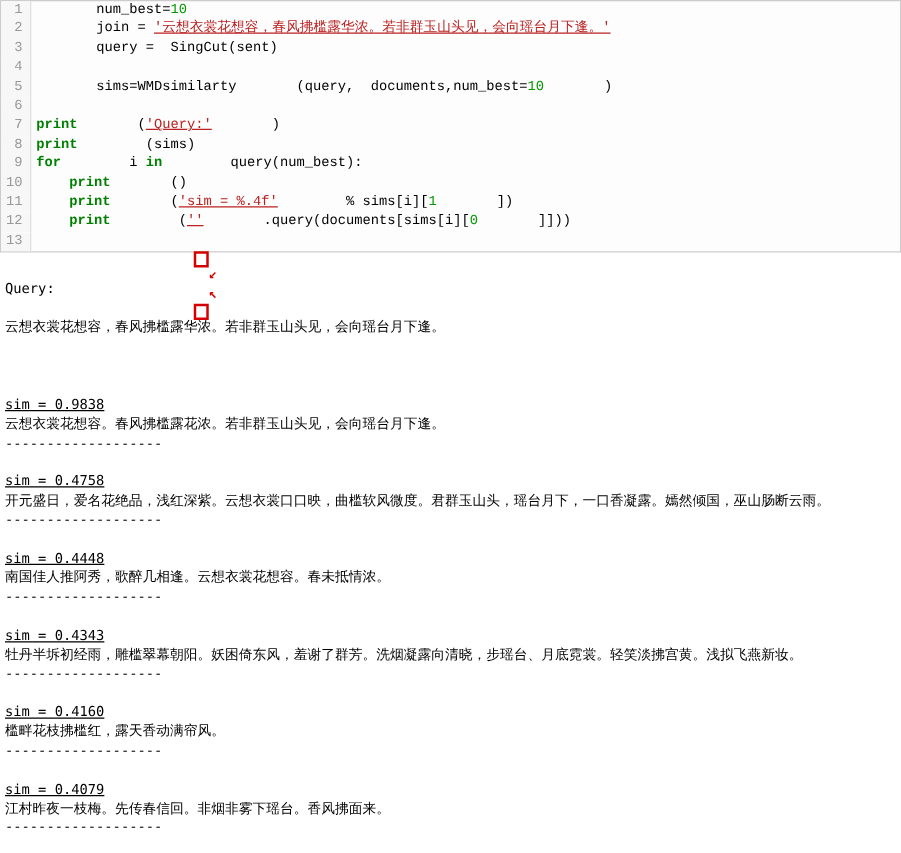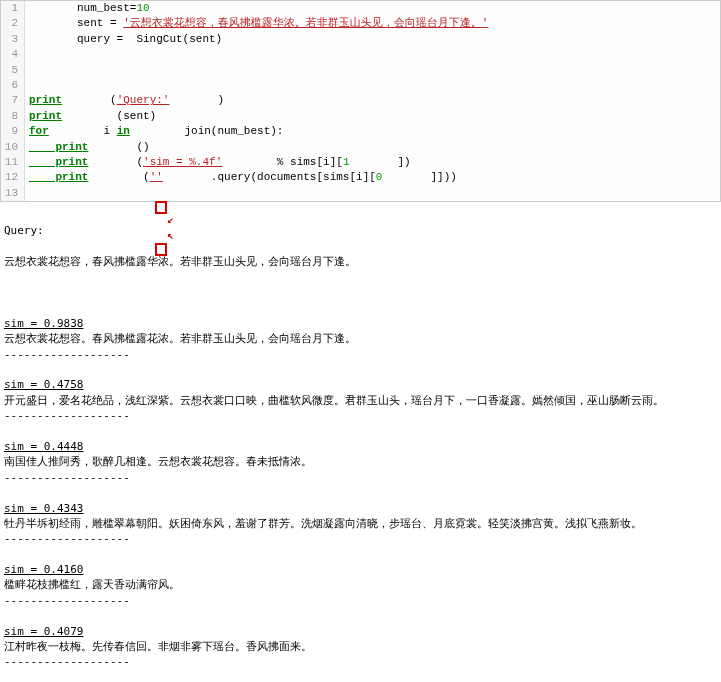--- a/index.html
+++ b/index.html
@@ -30,21 +30,21 @@
     flex-shrink: 0;
     user-select: none;
   }
   .code-text {
     padding-left: 4px;
     white-space: pre;
     font-family: Consolas, "Courier New", monospace;
   }
   .tok-num { color: #009900; }
   .tok-str { color: #BA2121; text-decoration: underline; }
-  .tok-kw  { color: #008000; font-weight: bold; text-decoration: underline; }
+  .tok-kw  { color: #008000; font-weight: bold; }
   .tok-id  { color: #000; margin-left: 48px; }
   .tok-fn  { color: #000; }
   .output-pane {
     font-family: "SimSun", "NSimSun", monospace;
     font-size: 11px;
     padding: 2px 4px;
     white-space: pre-wrap;
     color: #000;
   }
   .query-label { color: #000; }
@@ -69,48 +69,49 @@
 </head>
 <body>
 
 <div class="code-pane">
   <div class="code-line">
     <div class="gutter">1</div>
     <div class="code-text"><span class="tok-id">num_best=</span><span class="tok-num">10</span></div>
   </div>
   <div class="code-line">
     <div class="gutter">2</div>
-    <div class="code-text"><span class="tok-id">sent = </span><span class="tok-str">'云想衣裳花想容，春风拂槛露华浓。若非群玉山头见，会向瑶台月下逢。'</span></div>
+    <div class="code-text"><span class="tok-id">join = </span><span class="tok-str">'云想衣裳花想容，春风拂槛露华浓。若非群玉山头见，会向瑶台月下逢。'</span></div>
   </div>
   <div class="code-line">
     <div class="gutter">3</div>
     <div class="code-text"><span class="tok-id">query =  SingCut(sent)</span></div>
   </div>
   <div class="code-line">
     <div class="gutter">4</div>
     <div class="code-text"></div>
   </div>
   <div class="code-line">
     <div class="gutter">5</div>
+    <div class="code-text"><span class="tok-id">sims=</span><span class="tok-fn">WMDsimilarty</span><span class="tok-id">(query,  documents,num_best=</span><span class="tok-num">10</span><span class="tok-id">)</span></div>
   </div>
   <div class="code-line">
     <div class="gutter">6</div>
     <div class="code-text"></div>
   </div>
   <div class="code-line">
     <div class="gutter">7</div>
     <div class="code-text"><span class="tok-kw">print</span><span class="tok-id">(</span><span class="tok-str">'Query:'</span><span class="tok-id">)</span></div>
   </div>
   <div class="code-line">
     <div class="gutter">8</div>
-    <div class="code-text"><span class="tok-kw">print</span><span class="tok-id"> (sent)</span></div>
+    <div class="code-text"><span class="tok-kw">print</span><span class="tok-id"> (sims)</span></div>
   </div>
   <div class="code-line">
     <div class="gutter">9</div>
-    <div class="code-text"><span class="tok-kw">for</span><span class="tok-id"> i </span><span class="tok-kw">in</span><span class="tok-id"> join(num_best):</span></div>
+    <div class="code-text"><span class="tok-kw">for</span><span class="tok-id"> i </span><span class="tok-kw">in</span><span class="tok-id"> query(num_best):</span></div>
   </div>
   <div class="code-line">
     <div class="gutter">10</div>
     <div class="code-text"><span class="tok-kw">    print</span><span class="tok-id">()</span></div>
   </div>
   <div class="code-line">
     <div class="gutter">11</div>
     <div class="code-text"><span class="tok-kw">    print</span><span class="tok-id">(</span><span class="tok-str">'sim = %.4f'</span><span class="tok-id"> % sims[i][</span><span class="tok-num">1</span><span class="tok-id">])</span></div>
   </div>
   <div class="code-line">

